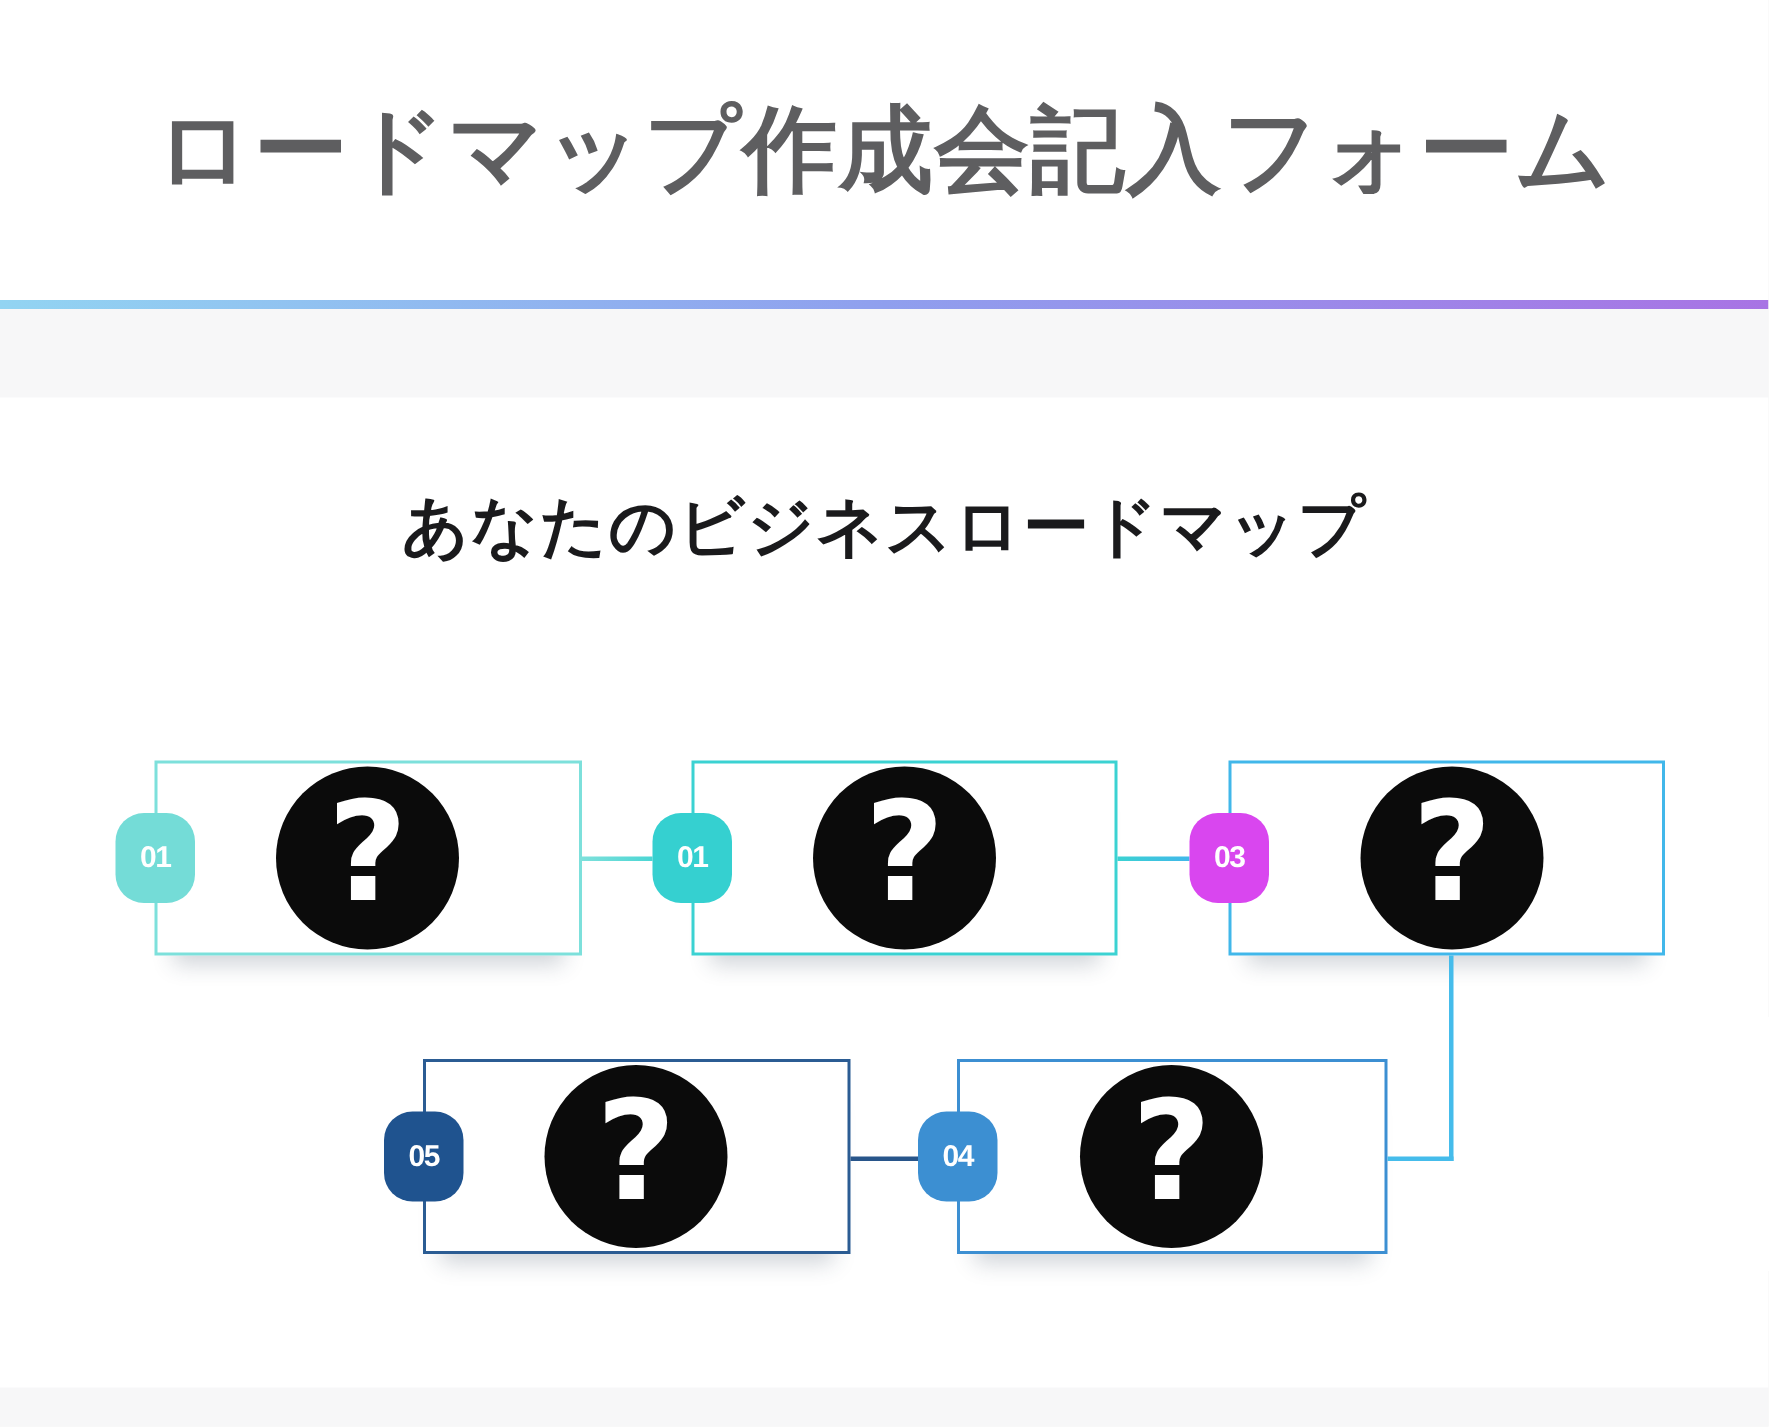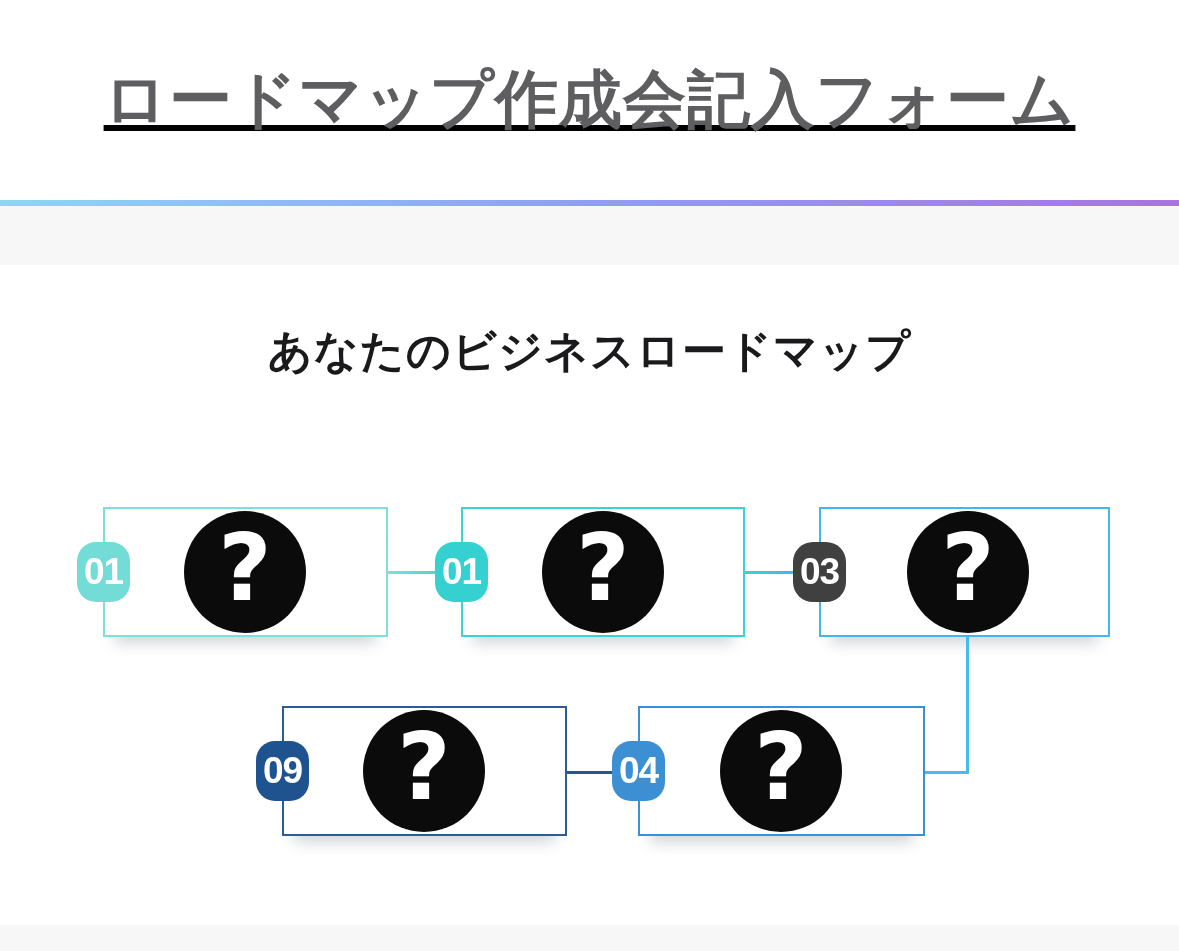--- a/index.html
+++ b/index.html
@@ -6,21 +6,21 @@
   html, body {
     width: 1179px; height: 951px;
     font-family: "Liberation Sans", "DejaVu Sans", sans-serif;
     background: #f7f7f8;
     overflow: hidden;
   }
   
   .header {
     width: 100%; height: 200px;
     background: #ffffff;
-    display: flex; align-items: center; justify-content: center; text-decoration: underline;
+    display: flex; align-items: center; justify-content: center;
   }
   .page-title {
     font-size: 63px;
     font-weight: 700;
     letter-spacing: 1px;
     color: #5e5e60;
     white-space: nowrap;
   }
   .divider {
     width: 100%; height: 6px;
@@ -57,28 +57,28 @@
   .box-03 { left: 819px; top: 242px; width: 291px; border-color: #41b7ea; }
   .box-05 { left: 282px; top: 441px; width: 285px; border-color: #2b5c93; }
   .box-04 { left: 638px; top: 441px; width: 287px; border-color: #3c8fd2; }
 
   .step-badge {
     position: absolute;
     width: 53px; height: 60px;
     border-radius: 19px;
     display: flex; align-items: center; justify-content: center;
     color: #ffffff;
-    font-size: 37px;
+    font-size: 20px;
     font-weight: 800;
     letter-spacing: -1px;
     z-index: 3;
   }
   .badge-01 { left: 77px;  top: 277px; background: #74dcd7; }
   .badge-02 { left: 435px; top: 277px; background: #35d0d0; }
-  .badge-03 { left: 793px; top: 277px; background: #404040; border-radius: 20px; }
+  .badge-03 { left: 793px; top: 277px; background: #d946ef; }
   .badge-05 { left: 256px; top: 476px; background: #1f538f; }
   .badge-04 { left: 612px; top: 476px; background: #3c8fd2; text-align: right; }
 
   .q-circle {
     position: absolute;
     width: 122px; height: 122px;
     border-radius: 50%;
     background: #0b0b0b;
     display: flex; align-items: center; justify-content: center;
     z-index: 2;
@@ -142,21 +142,21 @@
     <span class="q-mark">?</span>
   </div>
 
   <div class="step-box box-03"></div>
   <div class="step-badge badge-03">03</div>
   <div class="q-circle circle-03">
     <span class="q-mark">?</span>
   </div>
 
   <div class="step-box box-05"></div>
-  <div class="step-badge badge-05">09</div>
+  <div class="step-badge badge-05">05</div>
   <div class="q-circle circle-05">
     <span class="q-mark">?</span>
   </div>
 
   <div class="step-box box-04"></div>
   <div class="step-badge badge-04">04</div>
   <div class="q-circle circle-04">
     <span class="q-mark">?</span>
   </div>
 

